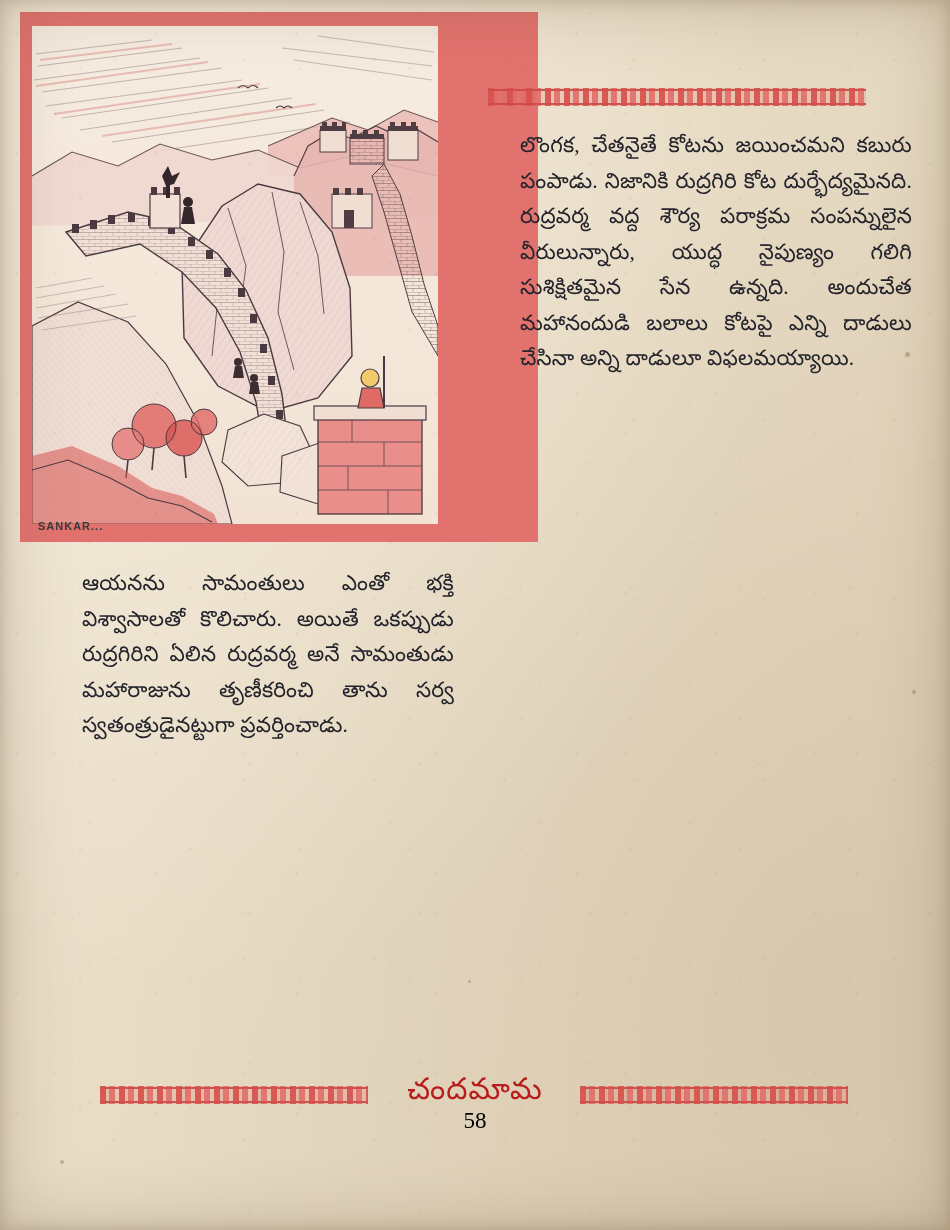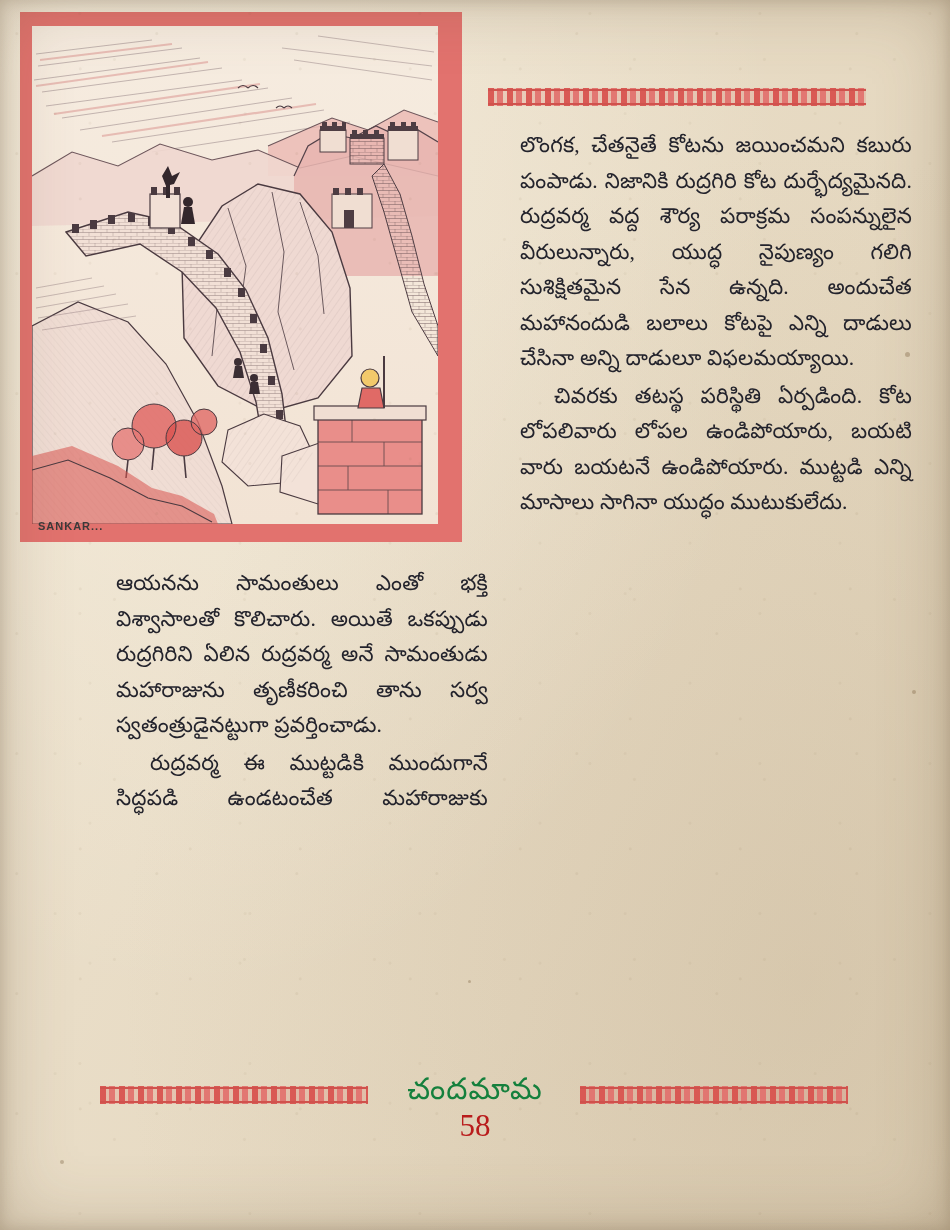--- a/index.html
+++ b/index.html
@@ -44,21 +44,21 @@
     inset: 0;
     pointer-events: none;
     box-shadow: inset 0 0 70px rgba(110,85,55,.30), inset 0 0 16px rgba(90,70,45,.25);
   }
 
   
   #illustration {
     position: absolute;
     left: 20px;
     top: 12px;
-    width: 442px;
+    width: 518px;
     height: 530px;
     background: #e2726e;
     padding: 0;
     box-sizing: border-box;
     text-align: right;
   }
   #illo-inner {
     position: absolute;
     left: 12px;
     top: 14px;
@@ -82,21 +82,20 @@
   
   .col {
     position: absolute;
     color: #20202a;
     font-family: "Liberation Serif", serif;
   }
   #col-left {
     left: 82px;
     top: 566px;
     width: 372px;
-    margin-left: 34px;
   }
   #col-right {
     left: 480px;
     top: 128px;
     width: 392px;
     margin-left: 40px;
   }
   .para {
     margin: 0 0 2px 0;
     font-size: 21.5px;
@@ -137,31 +136,31 @@
   #orn-foot-right { left: 580px; top: 1086px; width: 268px; }
 
   
   #magazine-title {
     position: absolute;
     left: 0; right: 0;
     top: 1072px;
     text-align: center;
     font-family: "Liberation Serif", serif;
     font-size: 30px;
-    color: #15803d;
+    color: #b91c1c;
     letter-spacing: 1px;
   }
   #page-number {
     position: absolute;
     left: 0; right: 0;
     top: 1108px;
     text-align: center;
     font-family: "Liberation Serif", serif;
-    font-size: 31px;
-    color: #b91c1c;
+    font-size: 23px;
+    color: #000000;
   }
 
   
   .speck {
     position: absolute;
     border-radius: 50%;
     background: rgba(120,95,60,.35);
     pointer-events: none;
   }
 </style>
@@ -388,26 +387,24 @@
   </div>
   <div id="illo-sig">SANKAR...</div>
 </div>
 
 <div class="ornament" id="orn-top"></div>
 <div class="ornament" id="orn-foot-left"></div>
 <div class="ornament" id="orn-foot-right"></div>
 
 <div class="col" id="col-right">
   <p class="para">లొంగక, చేతనైతే కోటను జయించమని కబురు పంపాడు. నిజానికి రుద్రగిరి కోట దుర్భేద్యమైనది. రుద్రవర్మ వద్ద శౌర్య పరాక్రమ సంపన్నులైన వీరులున్నారు, యుద్ధ నైపుణ్యం గలిగి సుశిక్షితమైన సేన ఉన్నది. అందుచేత మహానందుడి బలాలు కోటపై ఎన్ని దాడులు చేసినా అన్ని దాడులూ విఫలమయ్యాయి.</p>
-  <p class="para indent">చివరకు తటస్థ పరిస్థితి ఏర్పడింది. కోట లోపలివారు లోపల ఉండిపోయారు, బయటి వారు బయటనే ఉండిపోయారు. ముట్టడి ఎన్ని మాసాలు సాగినా యుద్ధం ముటుకులేదు.</p>
 </div>
 
 <div class="col" id="col-left">
   <p class="para">ఆయనను సామంతులు ఎంతో భక్తి విశ్వాసాలతో కొలిచారు. అయితే ఒకప్పుడు రుద్రగిరిని ఏలిన రుద్రవర్మ అనే సామంతుడు మహారాజును తృణీకరించి తాను సర్వ స్వతంత్రుడైనట్టుగా ప్రవర్తించాడు.</p>
-  <p class="para indent just-spread">రుద్రవర్మ ఈ ముట్టడికి ముందుగానే సిద్ధపడి ఉండటంచేత మహారాజుకు</p>
 </div>
 
 <div id="magazine-title">చందమామ</div>
 <div id="page-number">58</div>
 
 <div class="speck" style="left:905px; top:352px; width:5px; height:5px;"></div>
 <div class="speck" style="left:912px; top:690px; width:4px; height:4px;"></div>
 <div class="speck" style="left:468px; top:980px; width:3px; height:3px;"></div>
 <div class="speck" style="left:60px; top:1160px; width:4px; height:4px;"></div>
 

